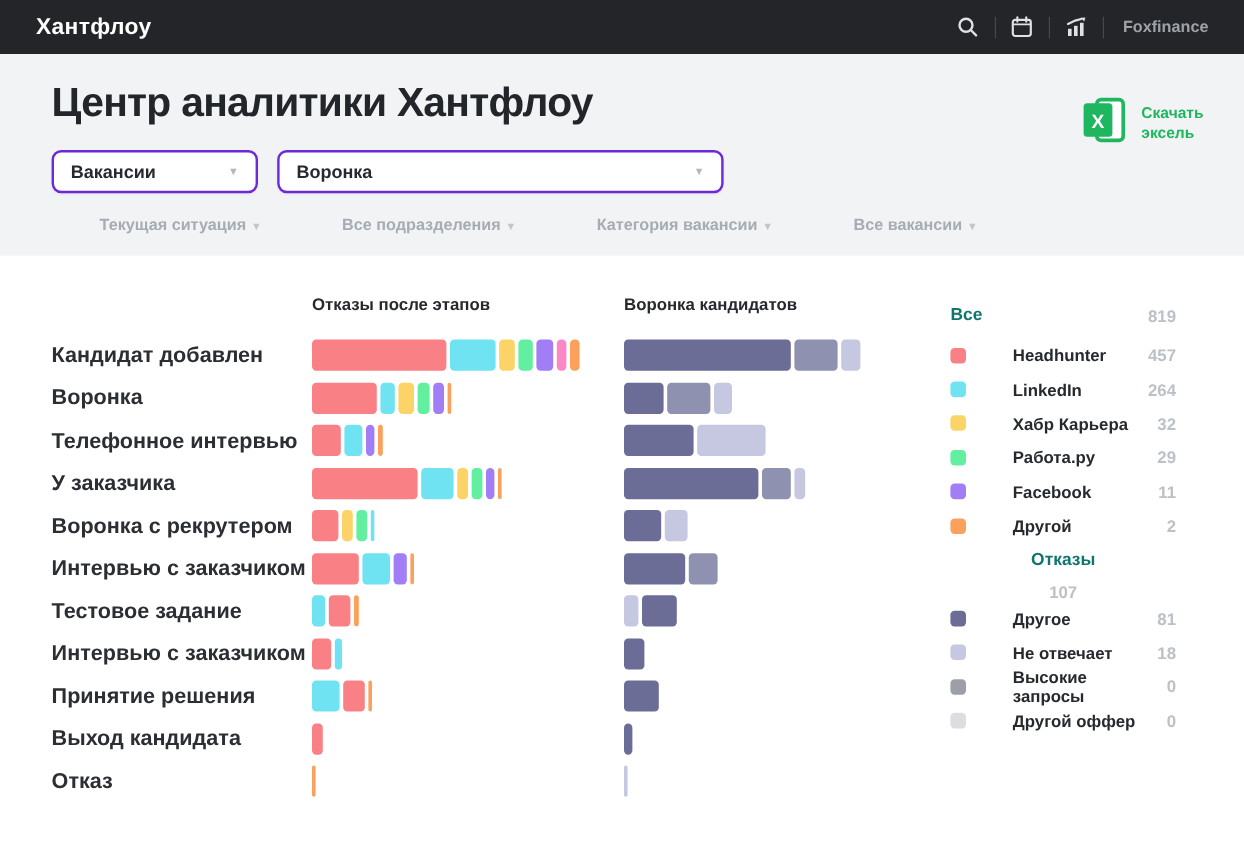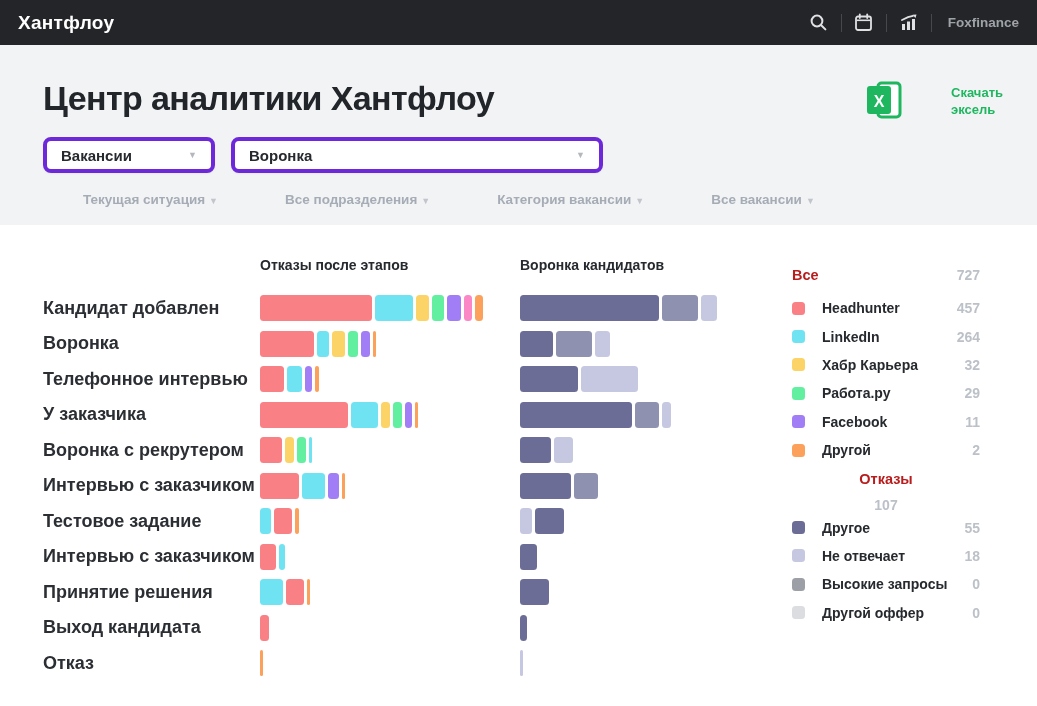--- a/index.html
+++ b/index.html
@@ -1,34 +1,34 @@
 <!DOCTYPE html>
 <html><head>
 <meta charset="utf-8">
 <style>
   * { margin:0; padding:0; box-sizing:border-box; }
   html,body { width:1037px; height:706px; }
   body { font-family:"Liberation Sans","DejaVu Sans",sans-serif; background:#ffffff; overflow:hidden; }
 
   
-  .topbar { height:45px; background:#232528; display:flex; align-items:center; padding:0 18px; }
+  .topbar { height:45px; background:#232528; display:flex; align-items:center; padding:0 30px; }
   .logo { color:#ffffff; font-size:19px; font-weight:800; letter-spacing:.3px; cursor:pointer; }
   .topbar-right { margin-left:auto; display:flex; align-items:center; }
   .tb-icon { width:44px; height:45px; display:flex; align-items:center; justify-content:center; cursor:pointer; }
   .tb-divider { width:1px; height:18px; background:#45484c; }
   .account { color:#9fa3a8; font-size:13.5px; font-weight:600; margin-left:16px; cursor:pointer; }
 
   
-  .hero { background:#f2f3f5; padding:20px 30px 18px 43px; position:relative; }
+  .hero { background:#f2f3f5; padding:8px 30px 18px 43px; position:relative; }
   .page-title { font-size:34px; font-weight:800; color:#22252a; letter-spacing:-.6px; margin-top:14px; }
   .excel { position:absolute; top:34px; right:34px; display:flex; align-items:center; gap:10px; cursor:pointer; }
-  .excel-label { color:#1eb760; font-size:13px; font-weight:700; line-height:1.3;margin-left:36px; }
+  .excel-label { color:#1eb760; font-size:13px; font-weight:700; line-height:1.3; }
 
   .select-row { margin-top:19px; display:flex; gap:16px; }
-  .select { background:#ffffff; border:4px solid #6d28d9; border-radius:8px; height:36px; display:flex;
+  .select { background:#ffffff; border:2px solid #6d28d9; border-radius:8px; height:36px; display:flex;
             align-items:center; justify-content:space-between; padding:0 14px; font-size:15px; font-weight:700;
             color:#26292e; box-shadow:0 1px 2px rgba(30,35,40,.05); cursor:pointer; }
   .select.small { width:172px; }
   .select.wide { width:372px; }
   .chev { color:#b4b8be; font-size:9px; margin-left:10px; }
 
   .filter-row { margin-top:19px; display:flex; gap:27px; }
   .filter { font-size:13.5px; font-weight:600; color:#a6acb5; cursor:pointer;margin-left:40px; }
   .filter .caret { font-size:9px; color:#c2c6cc; margin-left:4px; }
 
@@ -38,23 +38,23 @@
   .chart-grid .head-row { height:39px; display:flex; align-items:flex-start; padding-top:2px; }
   .col-head { font-size:14px; font-weight:700; color:#26292e; }
   .row-label { font-size:18px; font-weight:600; color:#2b2e33; display:flex; align-items:center; }
   .bar-cell { display:flex; align-items:center; }
   .bar { display:flex; gap:3px; height:26px; }
   .seg { height:100%; border-radius:3.5px; flex:0 0 auto; }
 
   
   .legend { flex:1; margin-left:27px; }
   .legend-head { display:flex; justify-content:space-between; align-items:center; height:39px; }
-  .legend-head .ttl { font-size:14.5px; font-weight:700; color:#b91c1c; }
+  .legend-head .ttl { font-size:14.5px; font-weight:700; color:#0f766e; }
   .legend-head .num { font-size:14px; font-weight:600; color:#bcc1c8; }
-  .legend-item { display:flex; align-items:center; height:28.4px; cursor:pointer; }
+  .legend-item { display:flex; align-items:center; height:28.4px; cursor:pointer;gap:22px; }
   .swatch { width:13px; height:13px; border-radius:3.5px; margin-right:17px; flex:0 0 auto; }
   .legend-item .lbl { font-size:14px; font-weight:600; color:#26292e; }
   .legend-item .num { margin-left:auto; font-size:14px; font-weight:600; color:#bcc1c8; }
   .legend-section.second .legend-head { height:42px; margin-top:7px;flex-direction:column; }
 </style>
 </head>
 <body>
 
 <div class="topbar">
   <div class="logo">Хантфлоу</div>
@@ -291,21 +291,21 @@
           <div class="seg" style="width: 3px; background: rgb(198, 199, 225);"></div>
         </div>
       </div>
     </div>
 
   <div class="legend">
 
   <div class="legend-section">
         <div class="legend-head">
           <span class="ttl">Все</span>
-          <span class="num">727</span>
+          <span class="num">819</span>
         </div>
         <div class="legend-item">
           <span class="swatch" style="background: rgb(249, 128, 133);"></span>
           <span class="lbl">Headhunter</span>
           <span class="num">457</span>
         </div>
         <div class="legend-item">
           <span class="swatch" style="background: rgb(112, 227, 243);"></span>
           <span class="lbl">LinkedIn</span>
           <span class="num">264</span>
@@ -332,21 +332,21 @@
         </div>
       </div>
       <div class="legend-section second">
         <div class="legend-head">
           <span class="ttl">Отказы</span>
           <span class="num">107</span>
         </div>
         <div class="legend-item">
           <span class="swatch" style="background: rgb(107, 109, 150);"></span>
           <span class="lbl">Другое</span>
-          <span class="num">55</span>
+          <span class="num">81</span>
         </div>
         <div class="legend-item">
           <span class="swatch" style="background: rgb(198, 199, 225);"></span>
           <span class="lbl">Не отвечает</span>
           <span class="num">18</span>
         </div>
         <div class="legend-item">
           <span class="swatch" style="background: rgb(156, 160, 166);"></span>
           <span class="lbl">Высокие запросы</span>
           <span class="num">0</span>

